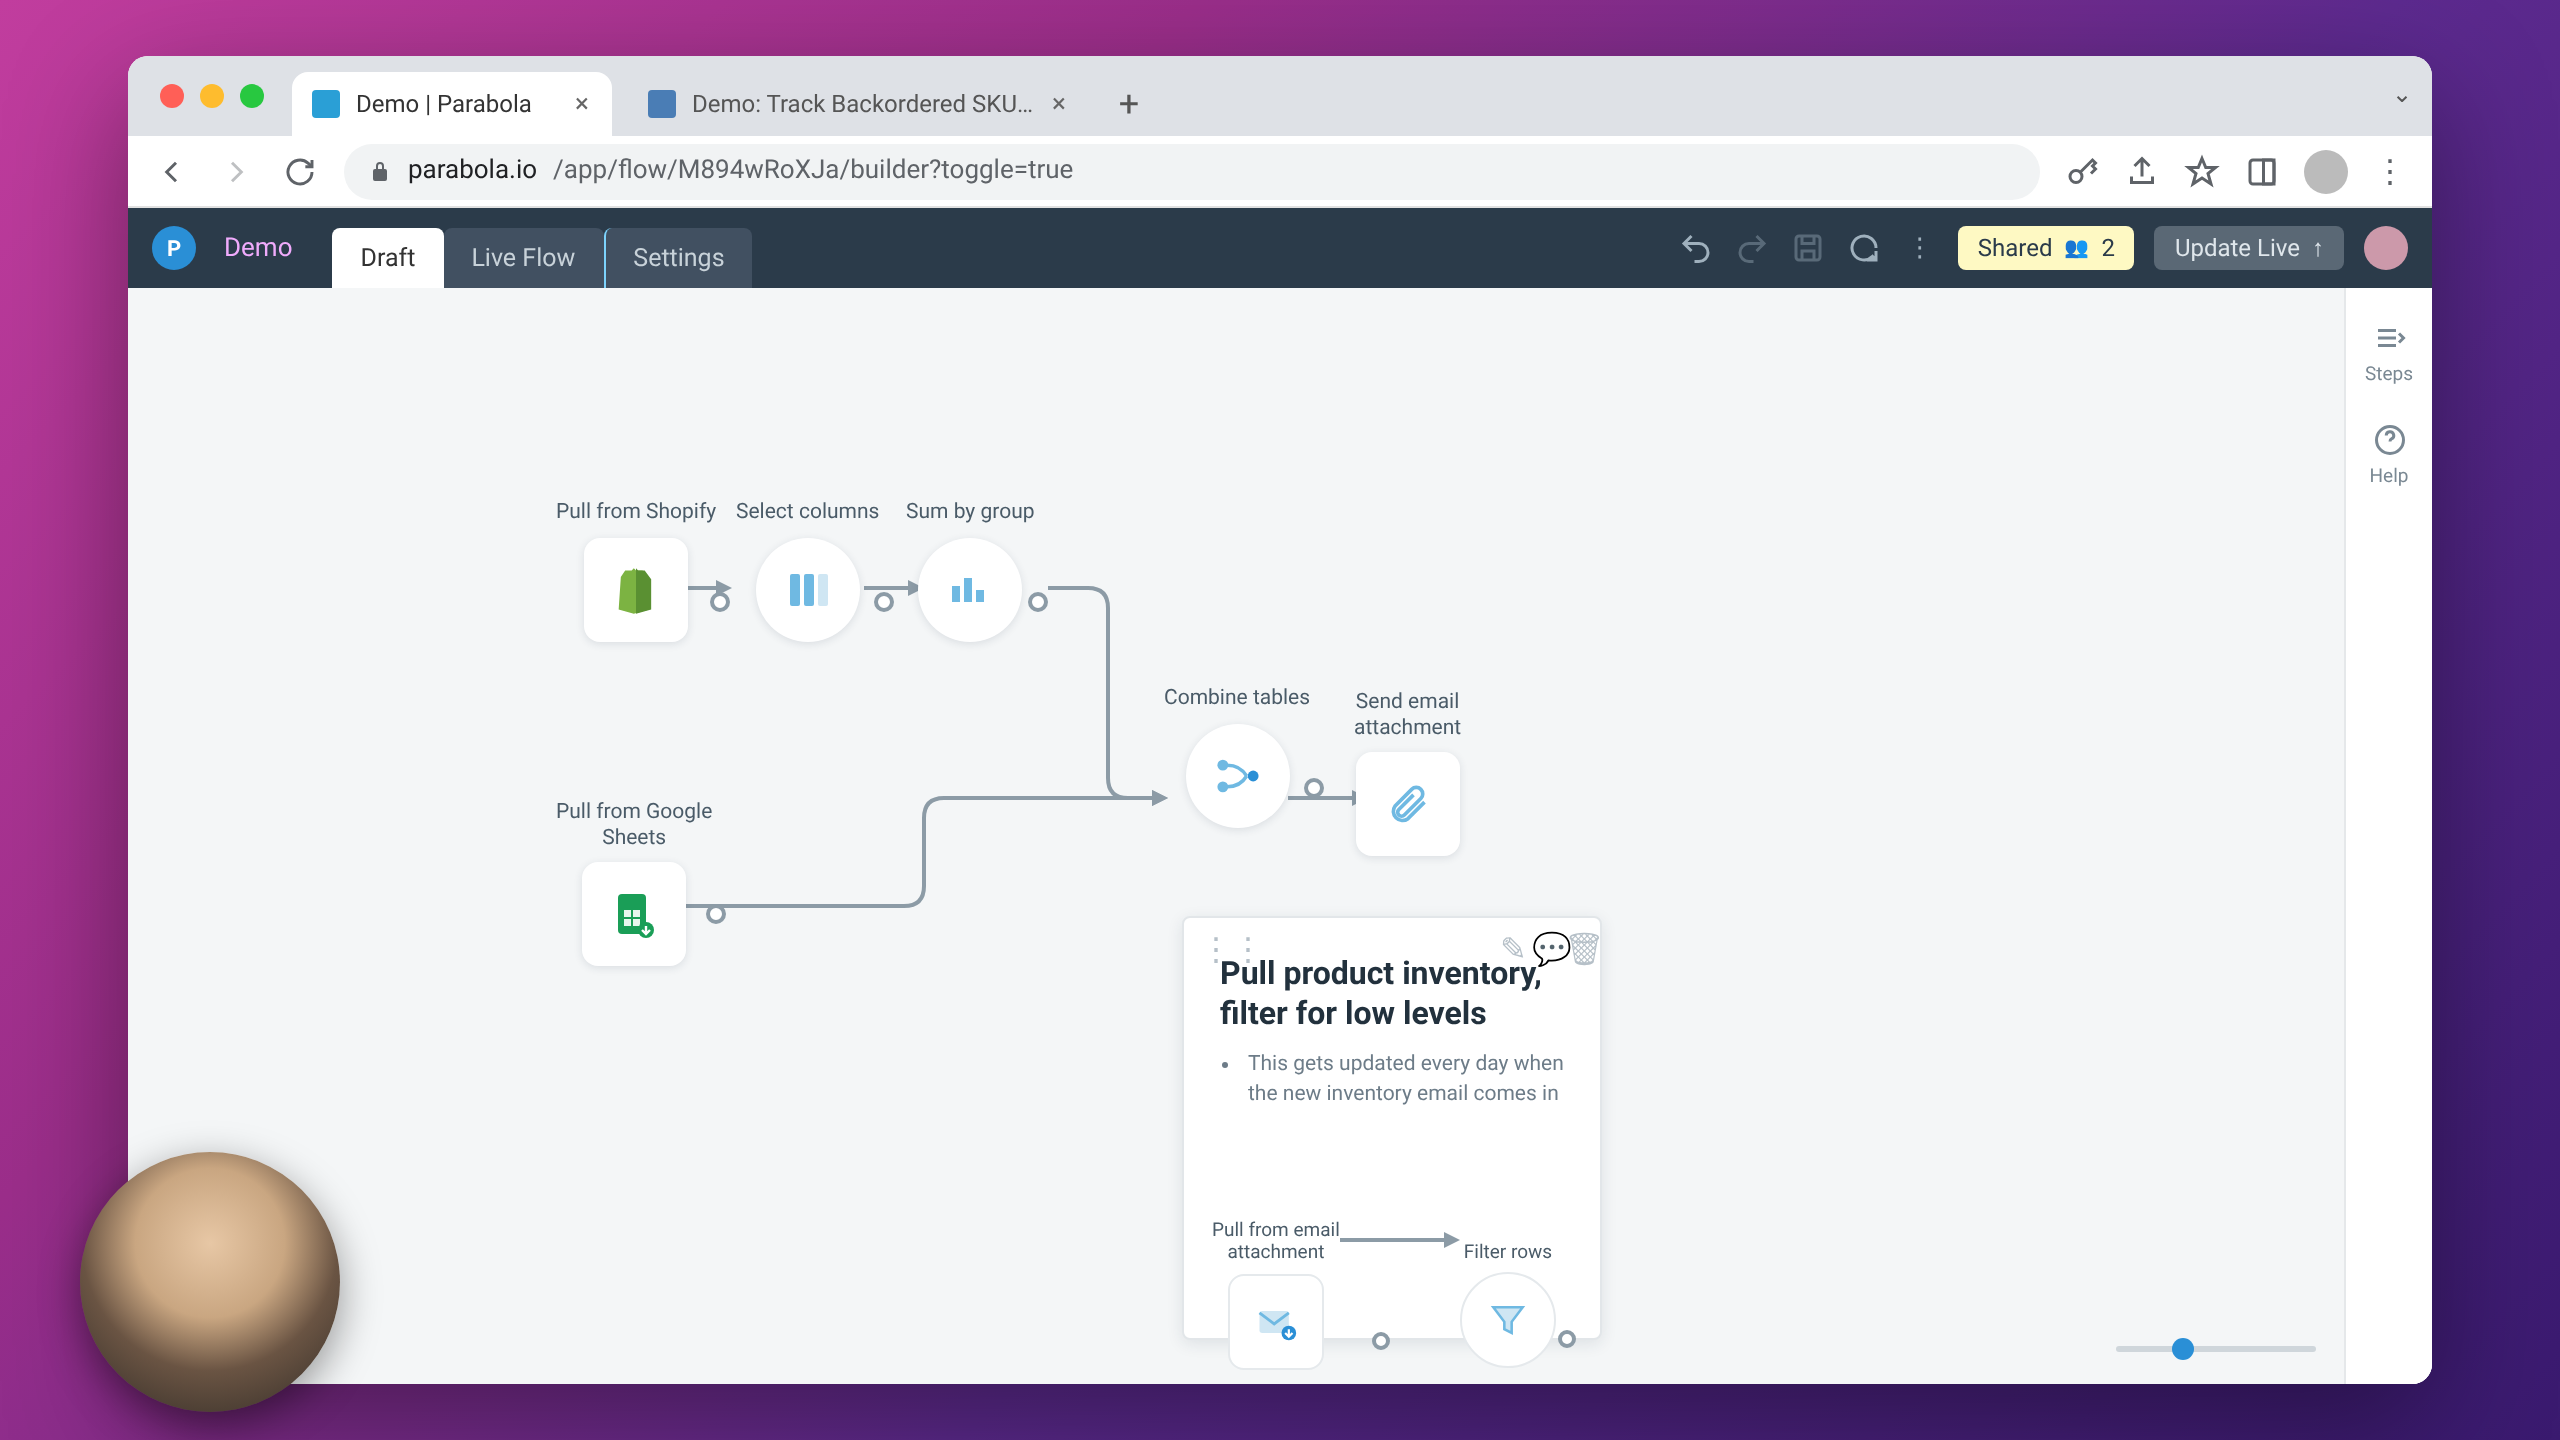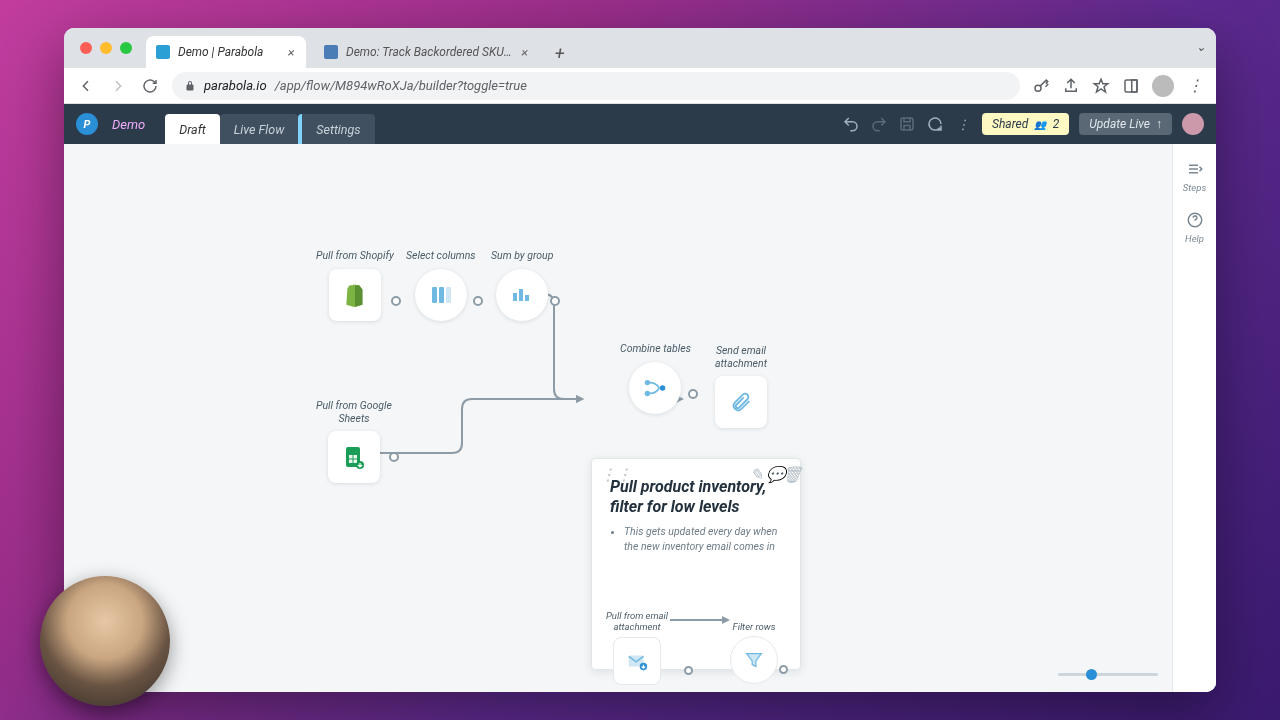--- a/index.html
+++ b/index.html
@@ -1,17 +1,17 @@
 <!DOCTYPE html>
 <html><head>
 <meta charset="utf-8">
 <style>
 * { margin: 0; padding: 0; box-sizing: border-box; font-family: -apple-system, BlinkMacSystemFont, "Segoe UI", Roboto, sans-serif; }
 body { width: 1280px; height: 720px; overflow: hidden; background: linear-gradient(135deg, #c13d9e 0%, #9b2e8a 30%, #5d2a8f 60%, #3a1a6f 100%); }
-.browser-window { position: absolute; top: 28px; left: 64px; right: 64px; bottom: 28px; background: #fff; border-radius: 10px; box-shadow: 0 20px 60px rgba(0,0,0,0.4); display: flex; flex-direction: column; overflow: hidden; font-style: italic; }
+.browser-window { position: absolute; top: 28px; left: 64px; right: 64px; bottom: 28px; background: #fff; border-radius: 10px; box-shadow: 0 20px 60px rgba(0,0,0,0.4); display: flex; flex-direction: column; overflow: hidden; }
 .tab-strip { height: 40px; background: #dee1e6; display: flex; align-items: flex-end; padding-left: 10px; position: relative; }
 .traffic-lights { display: flex; gap: 8px; align-items: center; padding: 0 6px 0 6px; height: 100%; }
 .tl { width: 12px; height: 12px; border-radius: 50%; }
 .tl.red { background: #ff5f57; }
 .tl.yellow { background: #febc2e; }
 .tl.green { background: #28c840; }
 .tab { height: 32px; background: #fff; border-radius: 8px 8px 0 0; display: flex; align-items: center; padding: 0 10px; font-size: 12px; color: #333; gap: 8px; min-width: 160px; margin-left: 8px; }
 .tab.inactive { background: transparent; color: #555; }
 .tab .fav { width: 14px; height: 14px; background: #2a9fd6; border-radius: 2px; }
 .tab .close-x { width: 10px; height: 10px; display: flex; align-items: center; justify-content: center; color: #666; font-size: 13px; margin-left: auto; cursor: pointer; }
@@ -26,30 +26,30 @@
 .addr-actions { display: flex; gap: 12px; align-items: center; color: #5f6368; }
 .addr-actions .aic { width: 18px; height: 18px; cursor: pointer; display: flex; align-items: center; justify-content: center; }
 .avatar-small { width: 22px; height: 22px; border-radius: 50%; background: #bbb; }
 .app-header { height: 40px; background: #2b3b4a; display: flex; align-items: center; padding: 0 12px; gap: 14px; color: #cfd8de; font-size: 13px; }
 .app-logo { width: 22px; height: 22px; border-radius: 50%; background: #2a8fd6; display: flex; align-items: center; justify-content: center; color: #fff; font-weight: bold; font-size: 11px; }
 .flow-name { color: #f0abfc; }
 .tabs-pane { display: flex; height: 100%; margin-left: 6px; }
 .header-tab { padding: 0 14px; height: 30px; display: flex; align-items: center; border-radius: 4px 4px 0 0; font-size: 12.5px; cursor: pointer; align-self: flex-end; }
 .header-tab.active { background: #fff; color: #333; }
 .header-tab.inactive { background: #415061; color: #c8d2d9; margin-left: 0; }
-.header-tab.inactive + .header-tab.inactive { border-left: 4px solid #7dd3fc; }
+.header-tab.inactive + .header-tab.inactive { border-left: 1px solid #7dd3fc; }
 .header-spacer { flex: 1; }
 .header-right { display: flex; align-items: center; gap: 10px; }
 .hic { width: 18px; height: 18px; color: #9fb0bd; cursor: pointer; display: flex; align-items: center; justify-content: center; }
 .shared-chip { background: #fef9c3; color: #2b3b4a; border-radius: 4px; padding: 4px 10px; font-size: 12px; display: flex; align-items: center; gap: 6px; cursor: pointer; }
 .shared-chip .people { font-size: 10px; color: #7b8a97; }
 .update-btn { background: #5a6875; color: #dfe6eb; border-radius: 4px; padding: 4px 10px; font-size: 12px; display: flex; align-items: center; gap: 6px; cursor: pointer; }
 .hdr-avatar { width: 22px; height: 22px; border-radius: 50%; background: #c9a; }
 .canvas-area { flex: 1; position: relative; background: #f4f6f7; overflow: hidden; }
-.node { position: absolute; display: flex; flex-direction: column; align-items: center; margin-left: 38px; }
+.node { position: absolute; display: flex; flex-direction: column; align-items: center; }
 .node-label { font-size: 10.5px; color: #4a5b68; text-align: center; margin-bottom: 6px; white-space: pre-line; line-height: 1.2; }
 .node-box { width: 52px; height: 52px; background: #fff; border-radius: 8px; box-shadow: 0 1px 4px rgba(30,50,70,0.12); display: flex; align-items: center; justify-content: center; }
 .node-box.circle { border-radius: 50%; }
 .node .port { position: absolute; width: 10px; height: 10px; border-radius: 50%; border: 2px solid #8c9ba6; background: #fff; }
 svg.connector { position: absolute; overflow: visible; pointer-events: none; }
 .side-rail { position: absolute; right: 0; top: 0; width: 44px; height: 100%; background: #fff; border-left: 1px solid #e5e8ea; display: flex; flex-direction: column; align-items: center; padding-top: 16px; gap: 18px; }
 .rail-item { display: flex; flex-direction: column; align-items: center; gap: 4px; color: #7a8893; font-size: 9.5px; cursor: pointer; }
 .rail-item svg { width: 18px; height: 18px; }
 .note-card { position: absolute; background: #fff; border: 1px solid #e2e6e9; border-radius: 4px; box-shadow: 0 2px 8px rgba(30,50,70,0.1); padding: 18px 18px 24px 18px; }
 .note-toolbar { position: absolute; top: 6px; right: 8px; display: flex; gap: 6px; }

